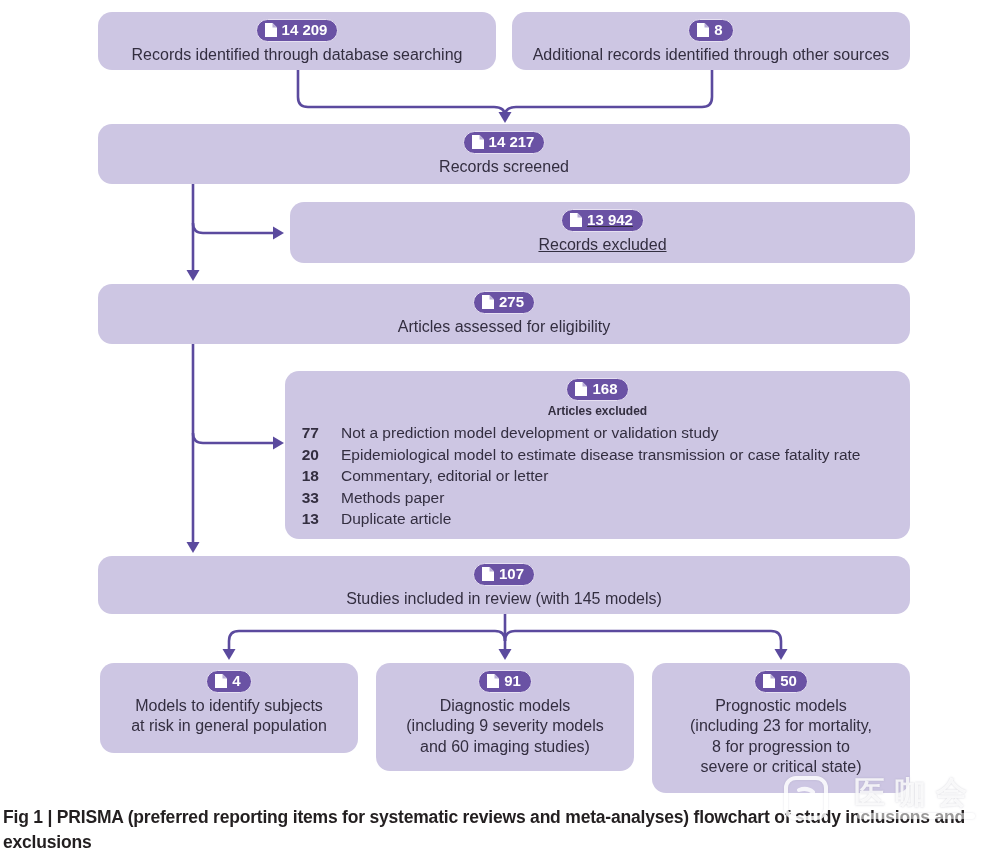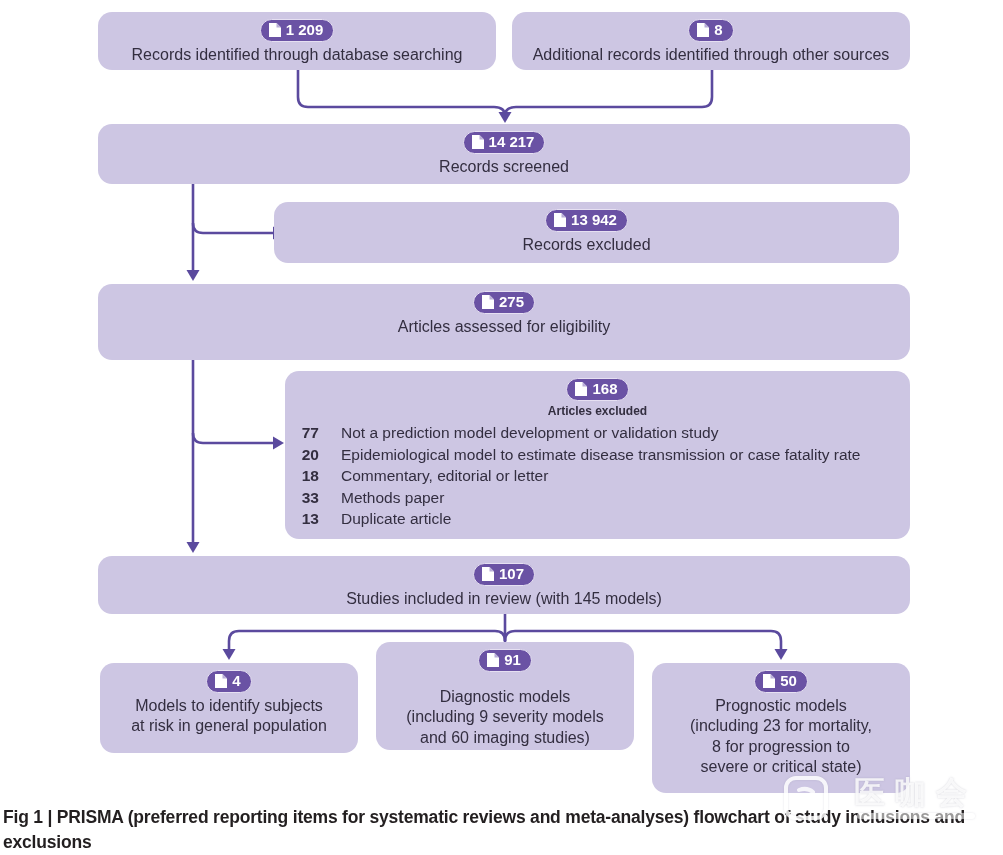--- a/index.html
+++ b/index.html
@@ -76,21 +76,21 @@
       <polygon points="781,660 774.5,649 787.5,649"></polygon>
     </g>
   </svg>
 
   <div class="box" style="left:98px;top:12px;width:398px;height:58px;">
     <div class="badge">
       <svg width="12" height="14" viewBox="0 0 12 14">
         <path d="M0 0 H7.5 L12 4.5 V14 H0 Z" fill="#ffffff"></path>
         <path d="M7.5 0 V4.5 H12 Z" fill="#b9aed8"></path>
       </svg>
-      <span>1 209</span>
+      <span>14 209</span>
     </div>
     <div class="label">Records identified through database searching</div>
   </div>
 
   <div class="box" style="left:512px;top:12px;width:398px;height:58px;">
     <div class="badge">
       <svg width="12" height="14" viewBox="0 0 12 14">
         <path d="M0 0 H7.5 L12 4.5 V14 H0 Z" fill="#ffffff"></path>
         <path d="M7.5 0 V4.5 H12 Z" fill="#b9aed8"></path>
       </svg>
@@ -103,32 +103,32 @@
     <div class="badge">
       <svg width="12" height="14" viewBox="0 0 12 14">
         <path d="M0 0 H7.5 L12 4.5 V14 H0 Z" fill="#ffffff"></path>
         <path d="M7.5 0 V4.5 H12 Z" fill="#b9aed8"></path>
       </svg>
       <span>14 217</span>
     </div>
     <div class="label">Records screened</div>
   </div>
 
-  <div class="box" style="left:274px;top:202px;width:625px;height:61px;">
+  <div class="box" style="left:290px;top:202px;width:625px;height:61px;text-decoration:underline;">
     <div class="badge">
       <svg width="12" height="14" viewBox="0 0 12 14">
         <path d="M0 0 H7.5 L12 4.5 V14 H0 Z" fill="#ffffff"></path>
         <path d="M7.5 0 V4.5 H12 Z" fill="#b9aed8"></path>
       </svg>
       <span>13 942</span>
     </div>
     <div class="label">Records excluded</div>
   </div>
 
-  <div class="box" style="left:98px;top:284px;width:812px;height:76px;">
+  <div class="box" style="left:98px;top:284px;width:812px;height:60px;">
     <div class="badge">
       <svg width="12" height="14" viewBox="0 0 12 14">
         <path d="M0 0 H7.5 L12 4.5 V14 H0 Z" fill="#ffffff"></path>
         <path d="M7.5 0 V4.5 H12 Z" fill="#b9aed8"></path>
       </svg>
       <span>275</span>
     </div>
     <div class="label">Articles assessed for eligibility</div>
   </div>
 
@@ -181,21 +181,21 @@
       <svg width="12" height="14" viewBox="0 0 12 14">
         <path d="M0 0 H7.5 L12 4.5 V14 H0 Z" fill="#ffffff"></path>
         <path d="M7.5 0 V4.5 H12 Z" fill="#b9aed8"></path>
       </svg>
       <span>4</span>
     </div>
     <div class="label">Models to identify subjects
 at risk in general population</div>
   </div>
 
-  <div class="box" style="left:376px;top:642px;width:258px;height:108px;gap:12px;">
+  <div class="box" style="left:376px;top:663px;width:258px;height:108px;">
     <div class="badge">
       <svg width="12" height="14" viewBox="0 0 12 14">
         <path d="M0 0 H7.5 L12 4.5 V14 H0 Z" fill="#ffffff"></path>
         <path d="M7.5 0 V4.5 H12 Z" fill="#b9aed8"></path>
       </svg>
       <span>91</span>
     </div>
     <div class="label">Diagnostic models
 (including 9 severity models
 and 60 imaging studies)</div>

